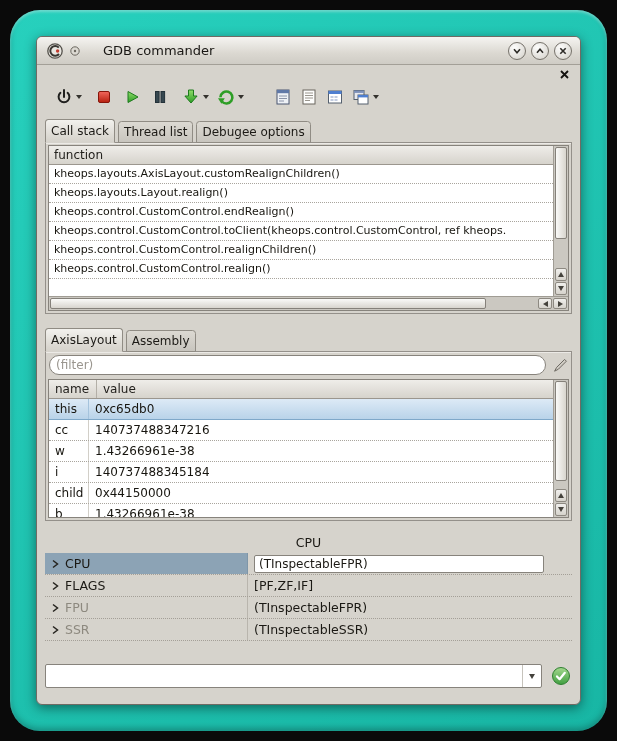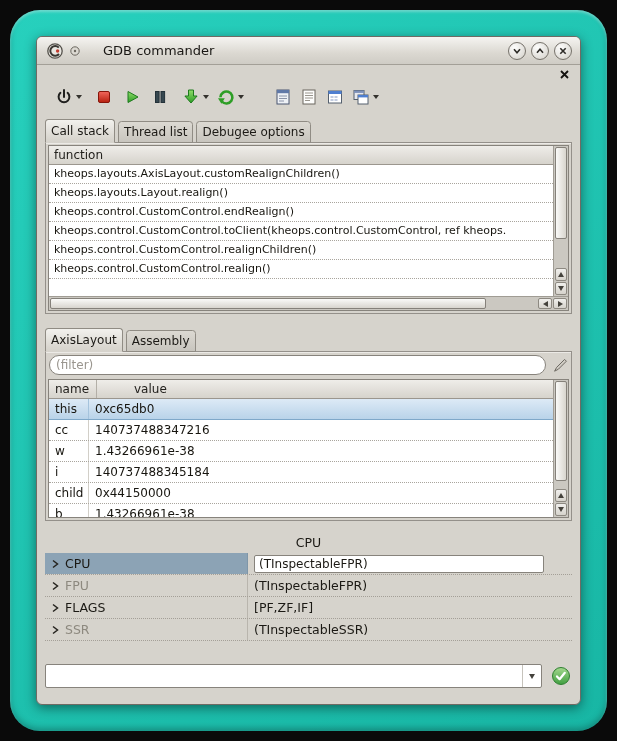--- a/index.html
+++ b/index.html
@@ -63,21 +63,21 @@
   .view { border:1px solid #87837c; background:#fff; }
   .cs .view { height:100%; display:grid; grid-template-columns:1fr 15px; grid-template-rows:1fr 14px; }
   .vars .view { flex:1; display:grid; grid-template-columns:1fr 15px; overflow:hidden; }
   .view-main { overflow:hidden; background:#fff; }
   .list-header {
     height:19px; background:linear-gradient(#efede9,#d6d3cc);
     border-bottom:1px solid #9b968e; display:flex; align-items:center;
     font-size:12px; color:#23211d;
   }
   .h-name { width:48px; padding-left:6px; height:100%; display:flex; align-items:center; border-right:1px solid #b3afa7; }
-  .h-value { padding-left:6px; flex:1;margin-left:31px; }
+  .h-value { padding-left:6px; flex:1; }
   .cs-row {
     height:19px; line-height:18px; font-size:11px; color:#17150f;
     padding:0 5px; border-bottom:1px dotted #a9a59d; white-space:nowrap; overflow:hidden; background:#fff;
   }
   .var-row { height:21px; display:flex; font-size:12px; color:#17150f; border-bottom:1px dotted #a9a59d; background:#fff; }
   .var-name { width:40px; padding-left:6px; display:flex; align-items:center; border-right:1px solid #d2cfc8; }
   .var-value { flex:1; padding-left:6px; display:flex; align-items:center; }
   .var-row.selected { background:linear-gradient(#ddeaf6,#b9d3e9); border-bottom:1px solid #7fa8c9; }
   .var-row.selected .var-name { border-right-color:#a5c3dc; }
   
@@ -373,38 +373,38 @@
           <svg width="10" height="12">
               <polyline points="3,2.5 7.5,6 3,9.5" fill="none" stroke="#26241f" stroke-width="1.5"></polyline>
             </svg>
           <span class="cpu-name-label">CPU</span>
         </span>
         <span class="cpu-value-cell">
           <span class="editbox">(TInspectableFPR)</span>
         </span>
         <span class="spacer"></span>
       </div>
+      <div class="cpu-row">
+        <span class="cpu-name-cell">
+          <svg width="10" height="12">
+              <polyline points="3,2.5 7.5,6 3,9.5" fill="none" stroke="#26241f" stroke-width="1.5"></polyline>
+            </svg>
+          <span class="cpu-name-label">FLAGS</span>
+        </span>
+        <span class="cpu-value-cell">[PF,ZF,IF]</span>
+        <span class="spacer"></span>
+      </div>
       <div class="cpu-row disabled">
         <span class="cpu-name-cell">
           <svg width="10" height="12">
               <polyline points="3,2.5 7.5,6 3,9.5" fill="none" stroke="#26241f" stroke-width="1.5"></polyline>
             </svg>
           <span class="cpu-name-label">FPU</span>
         </span>
         <span class="cpu-value-cell">(TInspectableFPR)</span>
-        <span class="spacer"></span>
-      </div>
-      <div class="cpu-row">
-        <span class="cpu-name-cell">
-          <svg width="10" height="12">
-              <polyline points="3,2.5 7.5,6 3,9.5" fill="none" stroke="#26241f" stroke-width="1.5"></polyline>
-            </svg>
-          <span class="cpu-name-label">FLAGS</span>
-        </span>
-        <span class="cpu-value-cell">[PF,ZF,IF]</span>
         <span class="spacer"></span>
       </div>
       <div class="cpu-row disabled">
         <span class="cpu-name-cell">
           <svg width="10" height="12">
               <polyline points="3,2.5 7.5,6 3,9.5" fill="none" stroke="#26241f" stroke-width="1.5"></polyline>
             </svg>
           <span class="cpu-name-label">SSR</span>
         </span>
         <span class="cpu-value-cell">(TInspectableSSR)</span>

